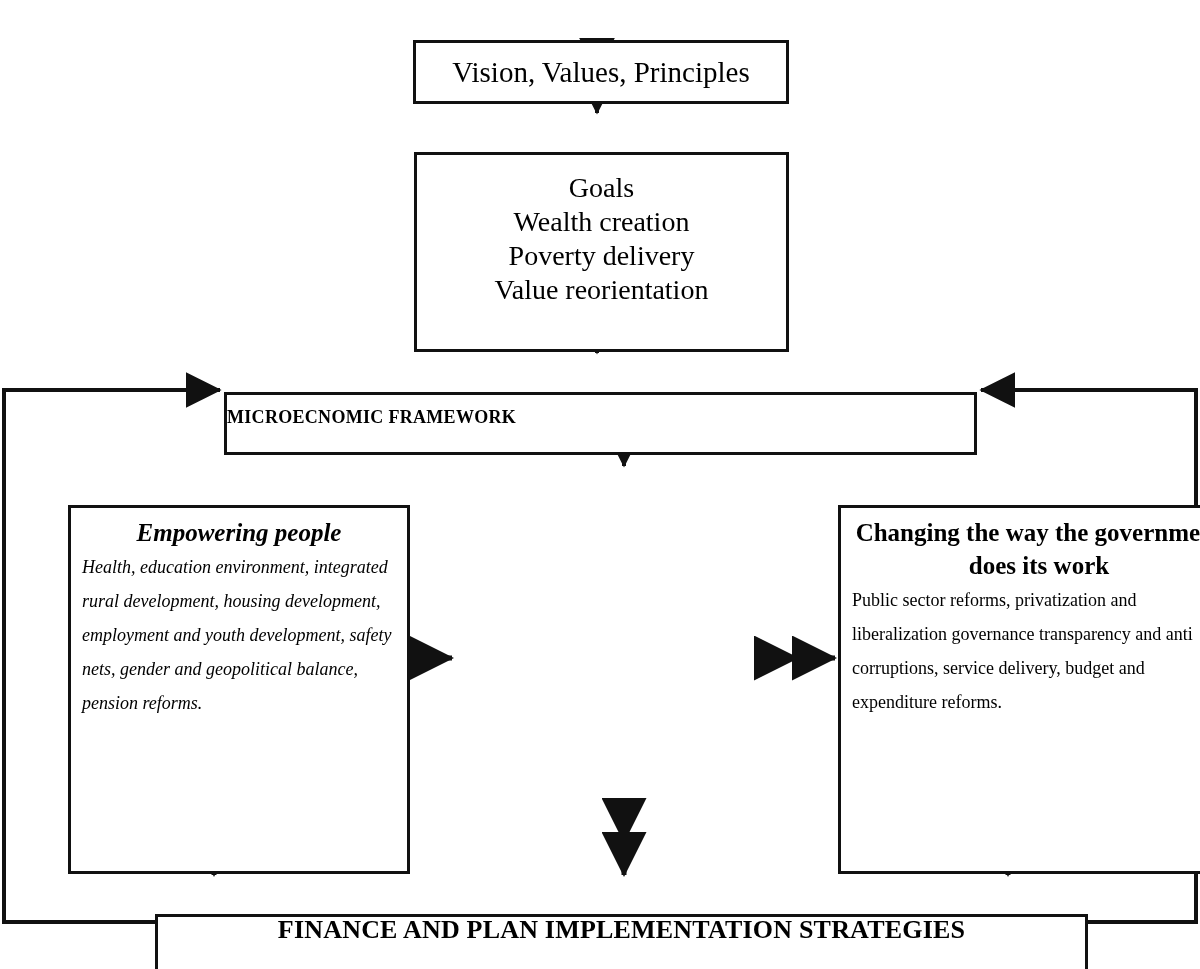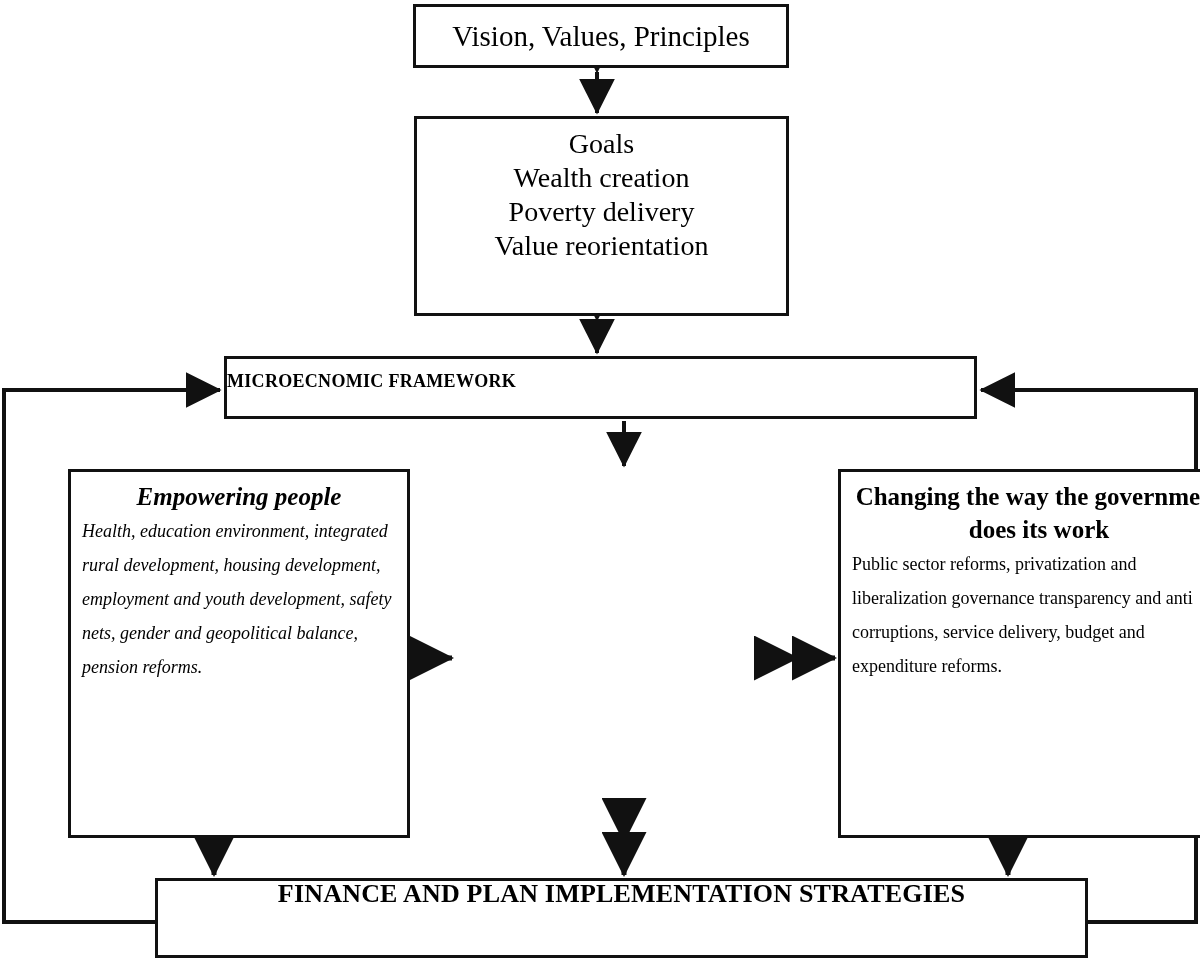--- a/index.html
+++ b/index.html
@@ -19,35 +19,36 @@
     position:absolute;
     left:0; top:0;
     width:1200px; height:969px;
     pointer-events:none;
   }
   .box{
     position:absolute;
     box-sizing:border-box;
     background:#ffffff;
     border:3px solid #111111;
+    margin-top:36px;
   }
   .box-inner{
     width:100%;
     height:100%;
     box-sizing:border-box;
     display:block;
   }
   
   #box-vision{ left:413px; top:4px; width:376px; height:64px; }
   #box-vision .txt{
     text-align:center;
     font-size:29px;
     line-height:58px;
   }
-  #box-goals{ left:414px; top:116px; width:375px; height:200px; padding-top:8px; }
+  #box-goals{ left:414px; top:116px; width:375px; height:200px; padding-top:16px; }
   #box-goals .txt{
     text-align:center;
     font-size:28px;
     line-height:34px;
   }
   #box-macro{ left:224px; top:356px; width:753px; height:63px; }
   #box-macro .txt{
     text-align:left;
     font-weight:bold;
     font-size:18px;

